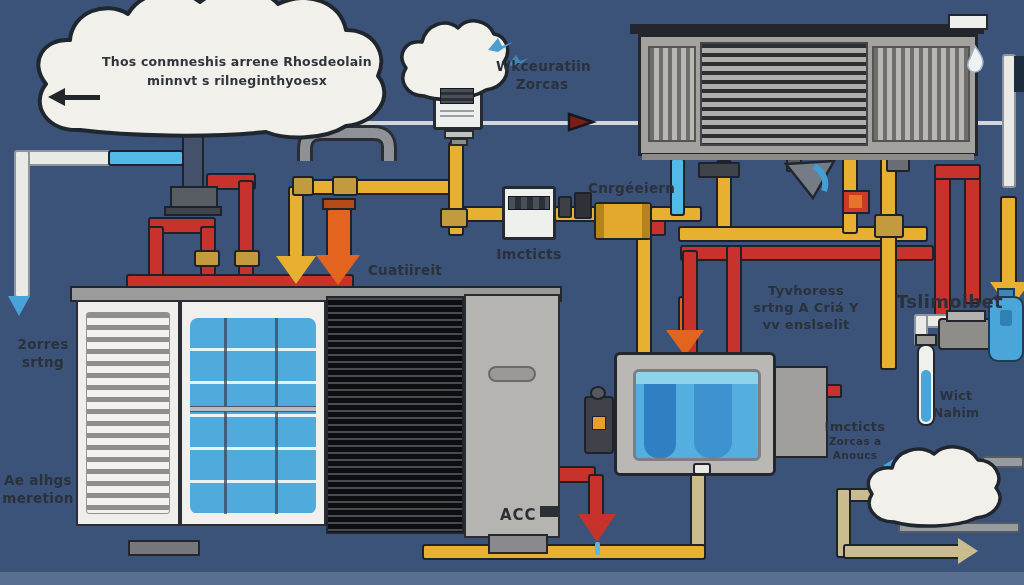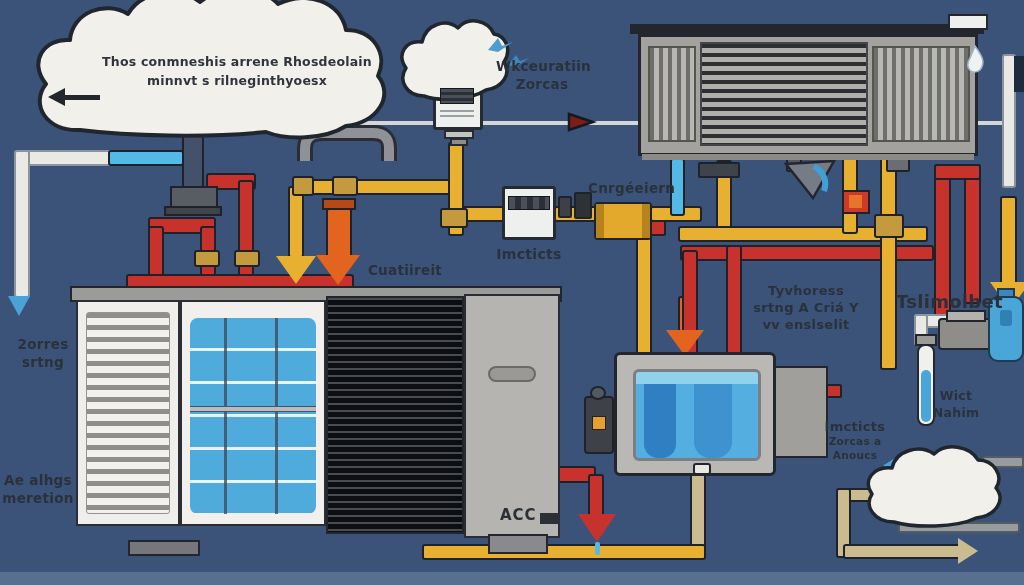--- a/index.html
+++ b/index.html
@@ -141,21 +141,21 @@
     <div class="abs louv-h" style="left:16px;top:26px;width:84px;height:202px;border:1.5px solid #94948f;border-radius:3px;"></div>
     <div class="abs" style="left:110px;top:14px;width:146px;height:226px;background:#f1f0ec;border:2.5px solid #2a2e34;"></div>
     <div class="abs" style="left:120px;top:32px;width:126px;height:196px;background:#4fabdc repeating-linear-gradient(180deg,rgba(255,255,255,0) 0 30px,#e8f4fa 30px 33px);border-radius:8px;">
       <div class="abs" style="left:34px;top:0;width:3px;height:196px;background:#3c4654;opacity:.75;"></div>
       <div class="abs" style="left:85px;top:0;width:3px;height:196px;background:#3c4654;opacity:.75;"></div>
       <div class="abs" style="left:0;top:88px;width:126px;height:6px;background:#b9bcbd;border-top:1px solid #4a5560;border-bottom:1px solid #4a5560;"></div>
     </div>
     <div class="abs grille" style="left:256px;top:10px;width:138px;height:238px;border:2.5px solid #23272d;"></div>
     <div class="abs" style="left:394px;top:8px;width:96px;height:244px;background:#b5b4b1;border:2.5px solid #2a2e34;"></div>
     <div class="abs" style="left:418px;top:80px;width:48px;height:16px;background:#9a9995;border:2px solid #6a6a66;border-radius:9px;"></div>
-    <div class="abs" style="left:430px;top:220px;width:60px;height:18px;display:flex;align-items:flex-end;gap:3px;">
+    <div class="abs" style="left:430px;top:220px;width:60px;height:18px;display:flex;align-items:flex-start;gap:3px;">
       <span style="font-size:15px;font-weight:700;color:#2b2f36;letter-spacing:1px;">ACC</span>
       <span style="display:inline-block;width:20px;height:11px;background:#2b2f36;"></span>
     </div>
     <div class="abs" style="left:58px;top:254px;width:72px;height:16px;background:#77767a;border:2px solid #23272d;"></div>
     <div class="abs" style="left:418px;top:248px;width:60px;height:20px;background:#8a898d;border:2px solid #23272d;"></div>
   </div>
 
   <div class="pipe red" style="left:548px;top:466px;width:48px;height:17px;z-index:4;"></div>
   <div class="pipe red" style="left:588px;top:474px;width:16px;height:44px;z-index:4;"></div>
   <div class="tri" style="left:578px;top:514px;border-left:19px solid transparent;border-right:19px solid transparent;border-top:28px solid #c7332c;z-index:4;"></div>

